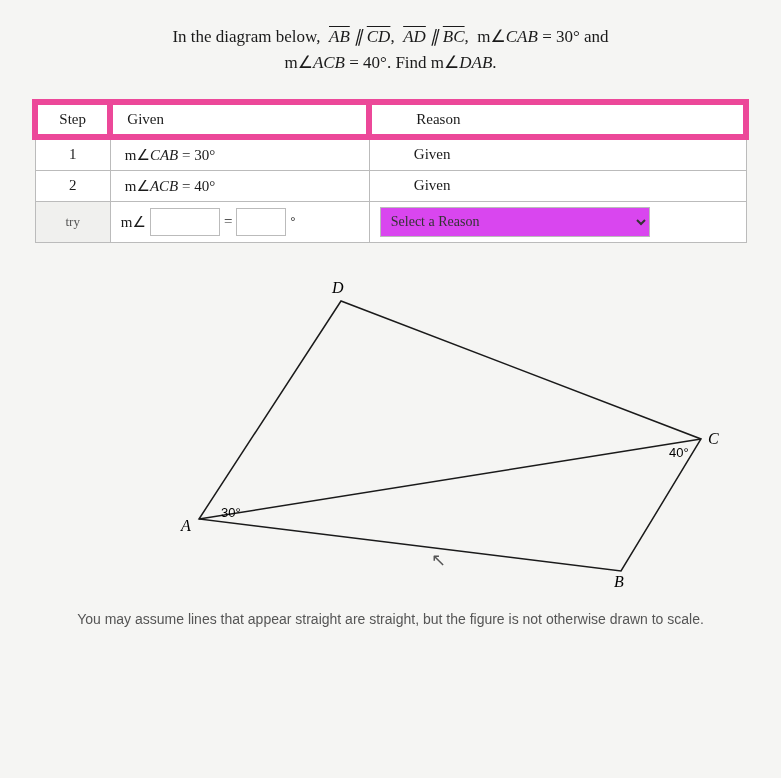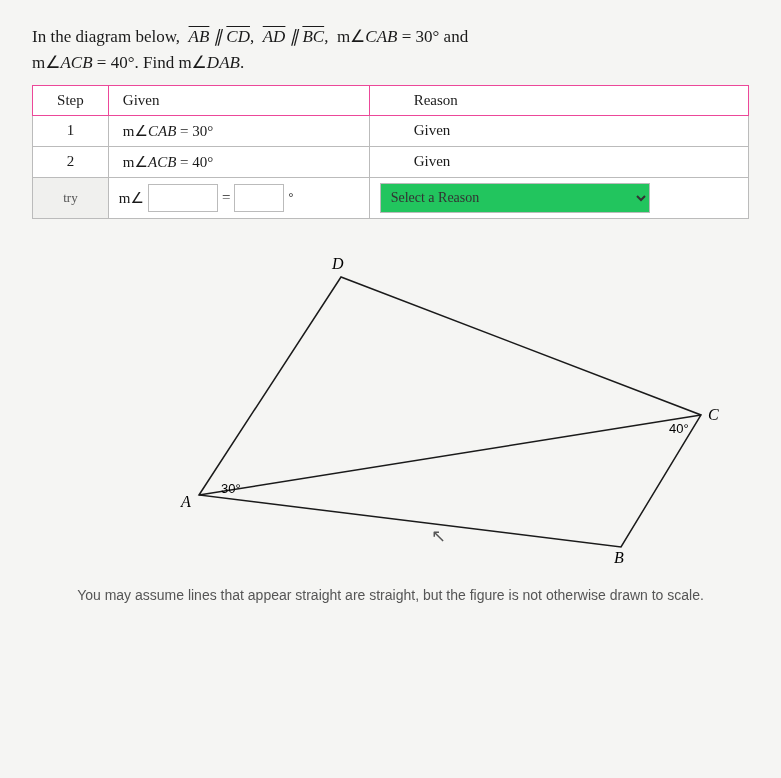--- a/index.html
+++ b/index.html
@@ -8,36 +8,37 @@
       font-family: Georgia, 'Times New Roman', serif;
       width: 781px;
       min-height: 778px;
       padding: 24px 32px 20px 32px;
       color: #1a1a1a;
     }
 
     .problem-text {
       font-size: 17px;
       line-height: 1.55;
-      margin-bottom: 8px;
+      margin-bottom: 22px;
+      text-align: center;
     }
 
     .problem-text .math {
       font-style: italic;
     }
 
     table {
       border-collapse: collapse;
       width: 100%;
       margin-bottom: 18px;
       font-size: 15px;
     }
 
     table th {
-      border: 1px solid #ec4899;
+      border: 6px solid #ec4899;
       padding: 6px 14px;
       font-weight: normal;
       background: #fff;
       text-align: left;
       margin-left: 8px;
     }
 
     table td {
       border: 1px solid #bbb;
       padding: 6px 14px;
@@ -95,21 +96,21 @@
     .reason-select-cell {
       padding: 5px 10px !important;
     }
 
     .reason-select {
       width: 270px;
       height: 30px;
       font-size: 14px;
       font-family: Georgia, serif;
       border: 1px solid #bbb;
-      background: #22c55e;
+      background: #d946ef;
       padding: 2px 6px;
       color: #333;
       appearance: auto;
     }
 
     .diagram-container {
       position: relative;
       width: 680px;
       height: 340px;
       margin: 0 auto;

